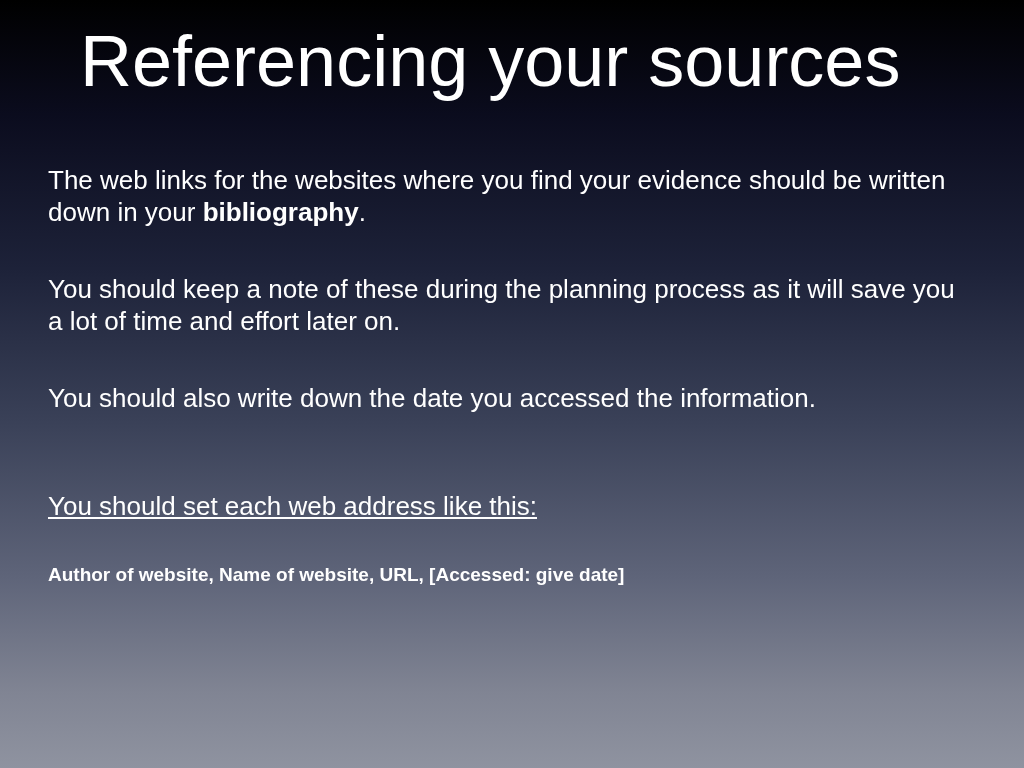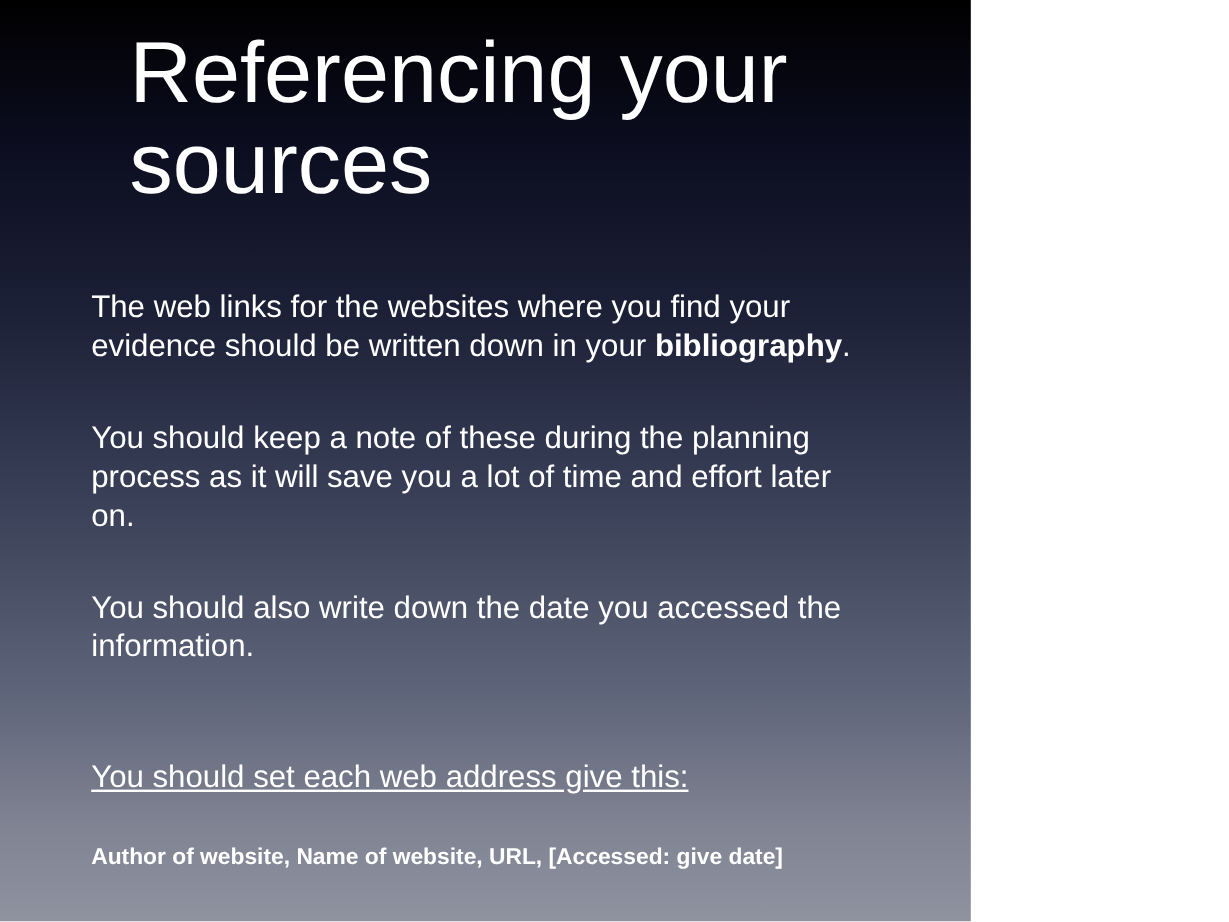--- a/index.html
+++ b/index.html
@@ -4,33 +4,33 @@
 <style>
   html, body {
     margin: 0;
     padding: 0;
     width: 1024px;
     height: 768px;
     overflow: hidden;
     font-family: Arial, Helvetica, sans-serif;
   }
   .slide {
-    width: 809px;
+    width: 1024px;
     height: 768px;
     background: linear-gradient(to bottom,
       #000000 0%,
       #0b0c1e 15%,
       #1d2239 35%,
       #3a4158 55%,
       #5e6479 75%,
       #808493 90%,
       #8f93a0 100%);
     color: #ffffff;
     box-sizing: border-box;
-    padding: 0 76px;
+    padding: 0 48px;
     position: relative;
   }
   .title {
     font-size: 72px;
     font-weight: 400;
     letter-spacing: 0px;
     padding-top: 24px;
     padding-left: 32px;
     line-height: 1.05;
   }
@@ -65,19 +65,19 @@
   <div class="body">
 
     <div class="para">
       <span>The web links for the websites where you find your evidence should be written down in your </span><span class="bold">bibliography</span><span>.</span>
     </div>
 
     <div class="para">You should keep a note of these during the planning process as it will save you a lot of time and effort later on.</div>
 
     <div class="para">You should also write down the date you accessed the information.</div>
 
-    <div class="instruction underline">You should set each web address give this:</div>
+    <div class="instruction underline">You should set each web address like this:</div>
 
     <div class="format-line">Author of website, Name of website, URL, [Accessed: give date]</div>
 
   </div>
 
 </div>
 
 </body></html>

